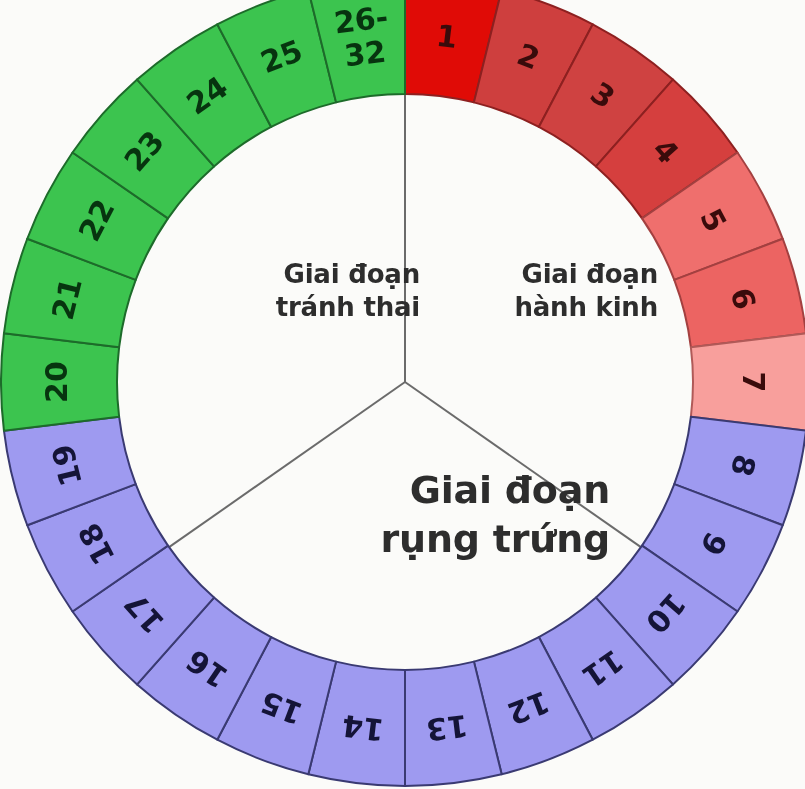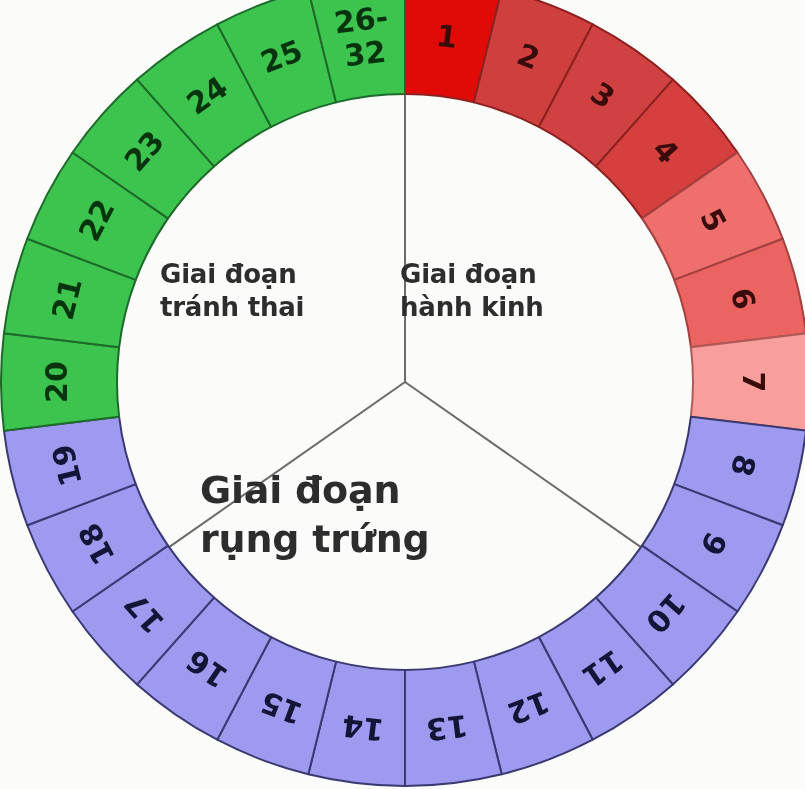--- a/index.html
+++ b/index.html
@@ -26,21 +26,21 @@
   .seg-num {
     font-family: "DejaVu Sans", "Liberation Sans", sans-serif;
     font-weight: 700;
     font-size: 30px;
     text-anchor: middle;
     dominant-baseline: central;
     paint-order: stroke;
   }
   .phase-label {
     position: absolute;
-    text-align: left;
+    text-align: right;
     color: #2d2d2d;
     font-family: "DejaVu Sans", "Liberation Sans", sans-serif;
     font-weight: 700;
     line-height: 1.28;
     letter-spacing: -0.2px;
     white-space: pre-line;
   }
   #label-avoid {
     left: 160px;
     top: 258px;

